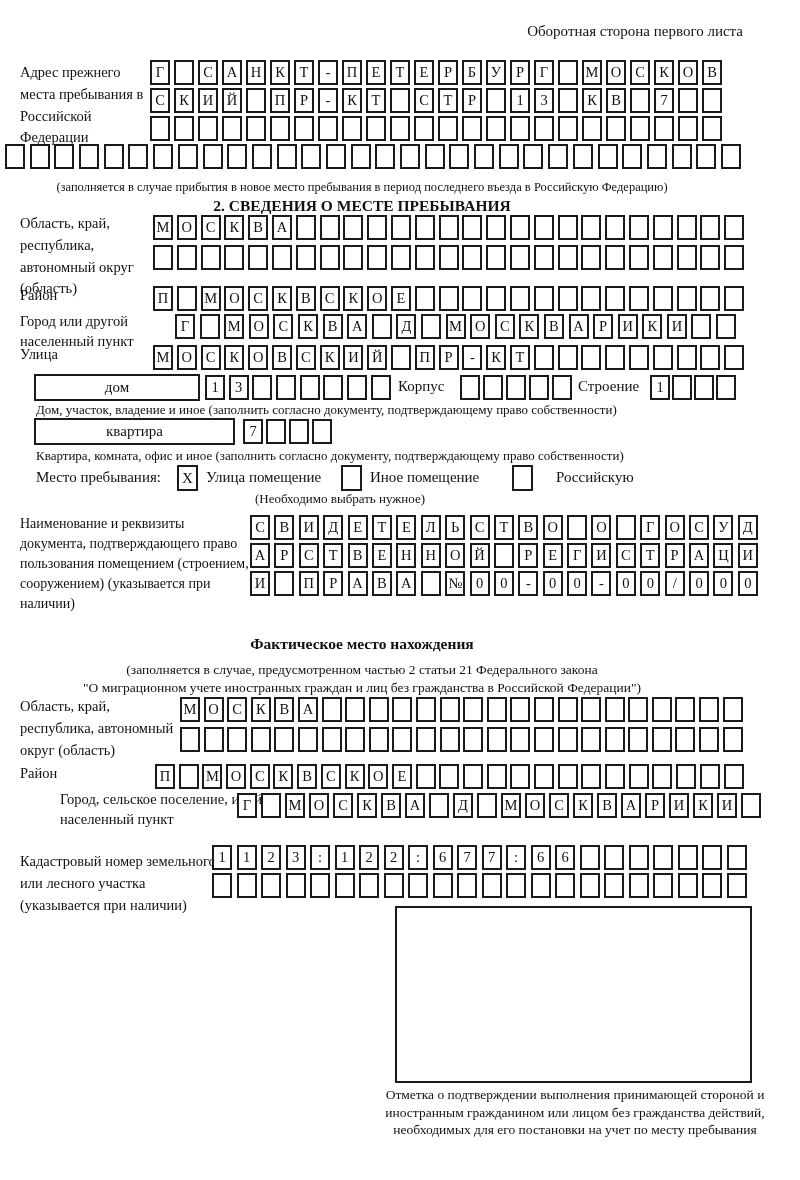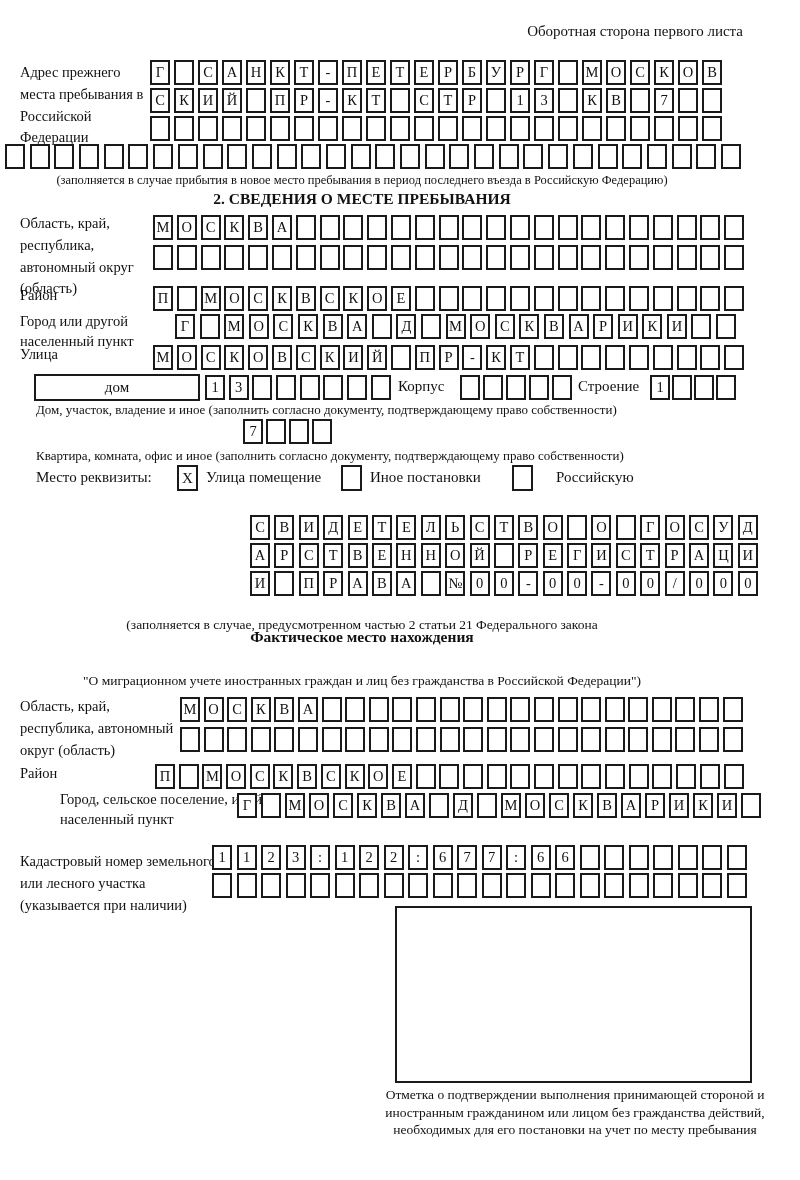--- a/index.html
+++ b/index.html
@@ -1,21 +1,21 @@
 <!DOCTYPE html>
 <html><head>
 <meta charset="utf-8">
 <style>
   html,body{margin:0;padding:0;background:#fff;}
   *{box-sizing:border-box;}
   .page{position:relative;width:800px;height:1180px;background:#fff;overflow:hidden;
         font-family:"Liberation Serif","DejaVu Serif",serif;color:#111;}
   .lbl{position:absolute;font-size:14.5px;line-height:1.5;}
   .cap{position:absolute;font-size:13px;line-height:1.3;}
-  .center{left:0;width:724px;text-align:center;}
+  .center{left:0;width:724px;text-align:center;margin-top:7px;}
   .title{position:absolute;font-weight:bold;font-size:15.5px;}
   .cellrow{position:absolute;display:flex;gap:4px;}
   .cell{flex:0 0 20px;height:25px;border:2px solid #1a1a1a;display:flex;
         align-items:center;justify-content:center;font-size:14.5px;background:#fff;}
   .box{position:absolute;border:2px solid #1a1a1a;display:flex;align-items:center;
        justify-content:center;font-size:15px;background:#fff;}
   .chk{position:absolute;width:21px;height:26px;border:2px solid #1a1a1a;display:flex;
        align-items:center;justify-content:center;font-size:15px;}
   .opt{position:absolute;font-size:15px;}
 </style>
@@ -303,36 +303,39 @@
     </div>
   <div class="opt" style="left:578px;top:378px;">Строение</div>
   <div class="cellrow" style="left:650px;top:375px;gap:2px;">
       <span class="cell">1</span>
       <span class="cell"></span>
       <span class="cell"></span>
       <span class="cell"></span>
     </div>
   <div class="cap" style="left:36px;top:402px;">Дом, участок, владение и иное (заполнить согласно документу, подтверждающему право собственности)</div>
 
+  <div class="box" style="left:34px;top:418px;width:201px;height:27px;">квартира</div>
   <div class="cellrow" style="left:243px;top:419px;gap:3px;">
       <span class="cell">7</span>
       <span class="cell"></span>
       <span class="cell"></span>
       <span class="cell"></span>
     </div>
   <div class="cap" style="left:36px;top:448px;">Квартира, комната, офис и иное (заполнить согласно документу, подтверждающему право собственности)</div>
 
-  <div class="opt" style="left:36px;top:469px;">Место реквизиты:</div>
+  <div class="opt" style="left:36px;top:469px;">Место пребывания:</div>
   <div class="chk" style="left:177px;top:465px;">X</div>
   <div class="opt" style="left:206px;top:469px;">Улица помещение</div>
   <div class="chk" style="left:341px;top:465px;"></div>
-  <div class="opt" style="left:370px;top:469px;">Иное постановки</div>
+  <div class="opt" style="left:370px;top:469px;">Иное помещение</div>
   <div class="chk" style="left:512px;top:465px;"></div>
   <div class="opt" style="left:556px;top:469px;">Российскую</div>
-
+  <div class="cap" style="left:130px;top:491px;width:420px;text-align:center;">(Необходимо выбрать нужное)</div>
+
+  <div class="lbl" style="left:20px;top:514px;width:230px;font-size:14px;line-height:1.42;">Наименование и реквизиты документа, подтверждающего право пользования помещением (строением, сооружением) (указывается при наличии)</div>
   <div class="cellrow" style="left:250px;top:515px;gap:4.4px;">
       <span class="cell">С</span>
       <span class="cell">В</span>
       <span class="cell">И</span>
       <span class="cell">Д</span>
       <span class="cell">Е</span>
       <span class="cell">Т</span>
       <span class="cell">Е</span>
       <span class="cell">Л</span>
       <span class="cell">Ь</span>
@@ -390,21 +393,21 @@
       <span class="cell">-</span>
       <span class="cell">0</span>
       <span class="cell">0</span>
       <span class="cell">/</span>
       <span class="cell">0</span>
       <span class="cell">0</span>
       <span class="cell">0</span>
     </div>
 
   <div class="title center" style="top:628px;">Фактическое место нахождения</div>
-  <div class="cap center" style="top:616px;font-size:13.5px;">(заполняется в случае, предусмотренном частью 2 статьи 21 Федерального закона</div>
+  <div class="cap center" style="top:654px;font-size:13.5px;">(заполняется в случае, предусмотренном частью 2 статьи 21 Федерального закона</div>
   <div class="cap center" style="top:672px;font-size:13.5px;">"О миграционном учете иностранных граждан и лиц без гражданства в Российской Федерации")</div>
 
   <div class="lbl" style="left:20px;top:696px;width:155px;">Область, край, республика, автономный округ (область)</div>
   <div class="cellrow" style="left:180px;top:697px;gap:3.6px;">
       <span class="cell">М</span>
       <span class="cell">О</span>
       <span class="cell">С</span>
       <span class="cell">К</span>
       <span class="cell">В</span>
       <span class="cell">А</span>

